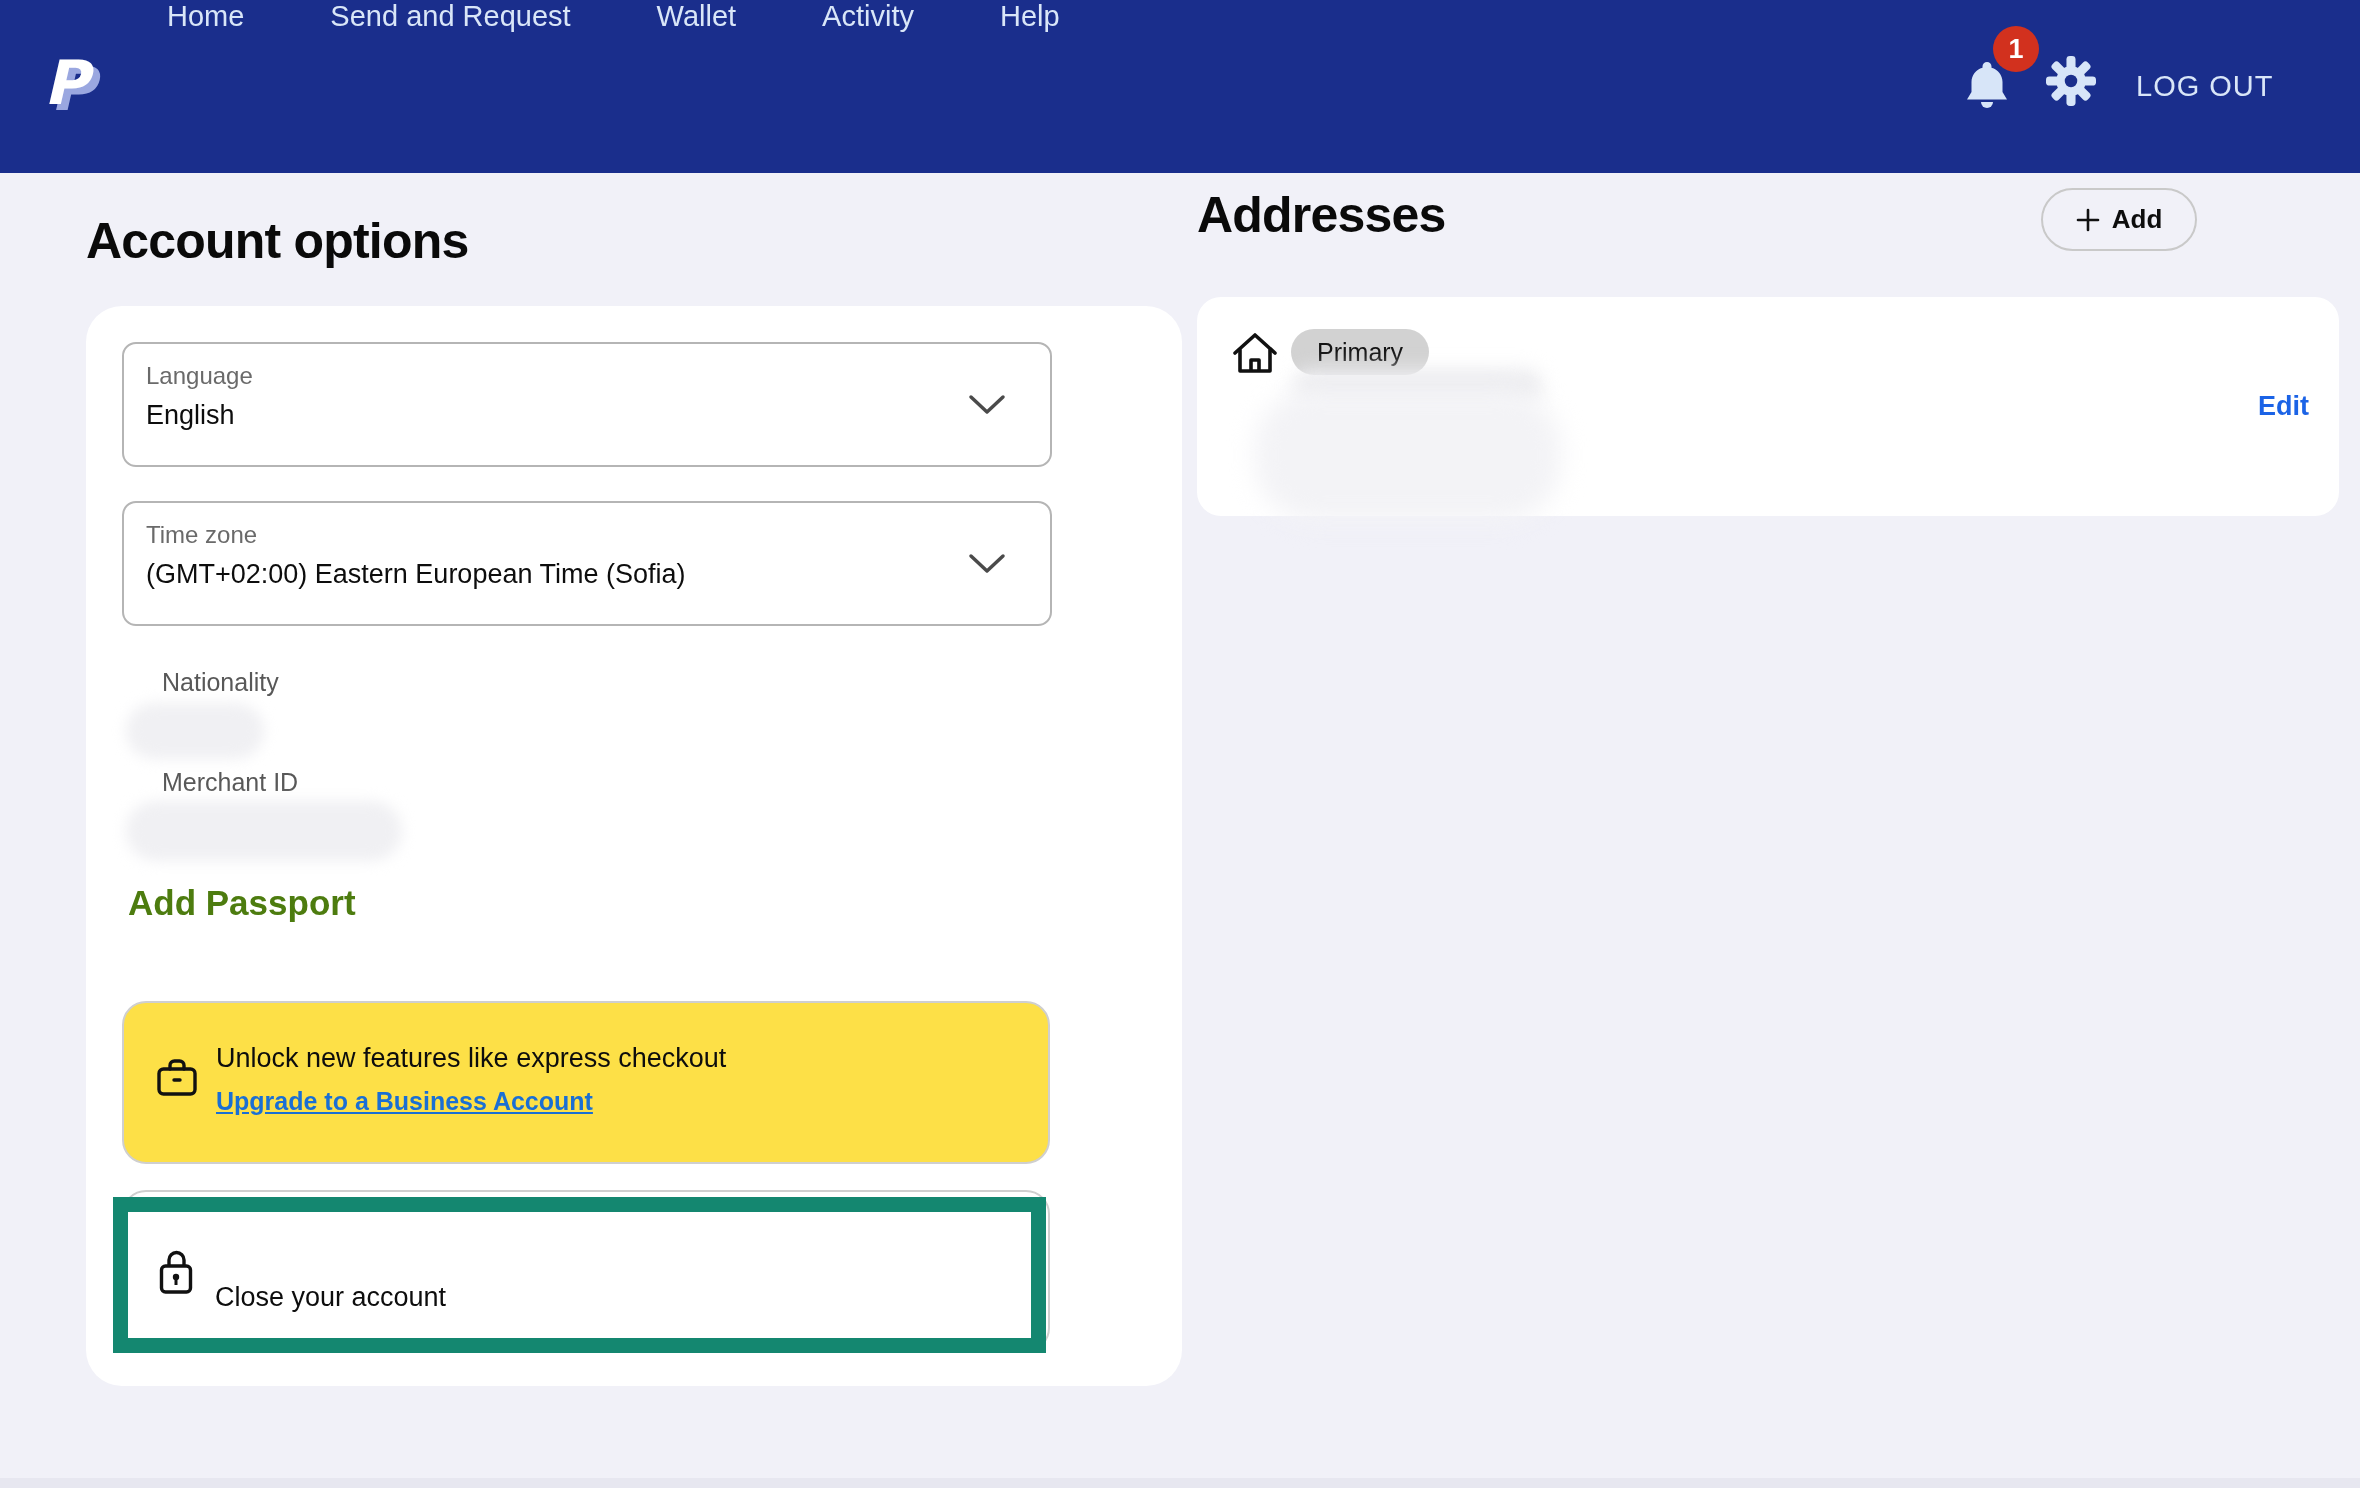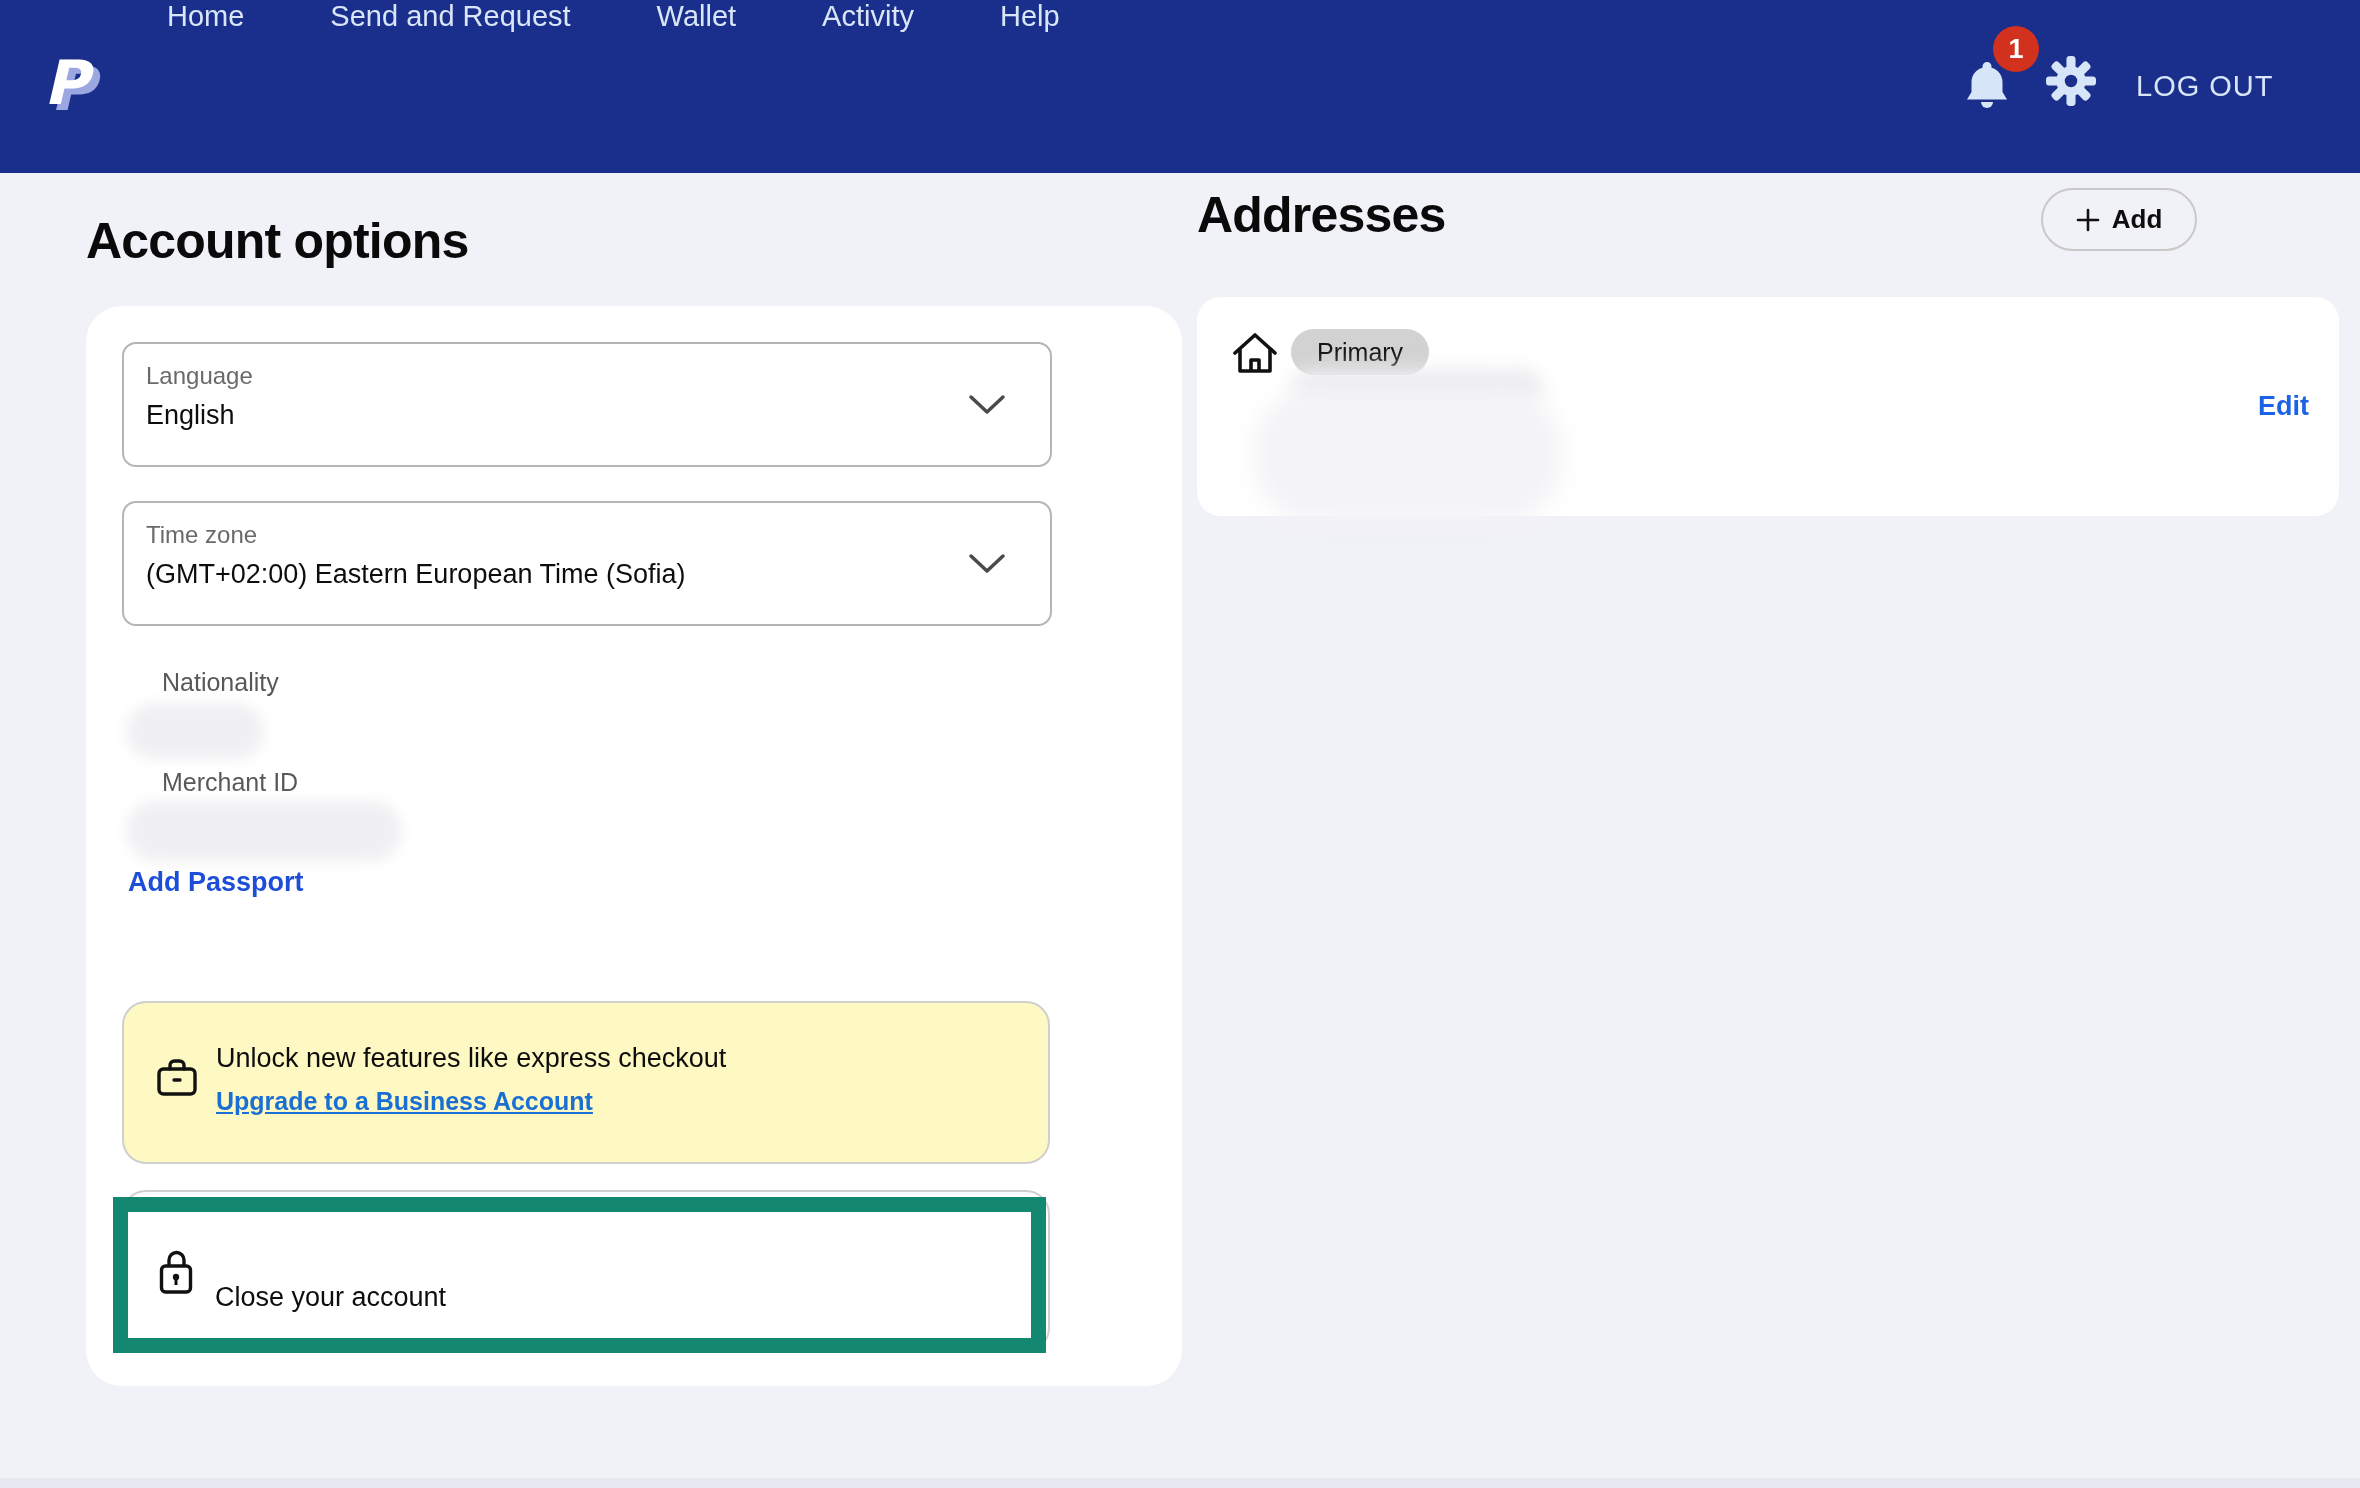--- a/index.html
+++ b/index.html
@@ -37,25 +37,25 @@
   .select .val{position:absolute;left:22px;top:56px;font-size:27px;color:#0d0d0d;white-space:nowrap;}
   .select .chev{position:absolute;right:44px;top:50px;}
 
   .field-label{position:absolute;left:40px;font-size:25px;color:#585858;margin-left:36px;}
   #nat-label{top:362px;}
   #merch-label{top:462px;}
   .blob{position:absolute;background:#f0f0f3;border-radius:34px;filter:blur(7px);}
   #nat-blob{left:40px;top:397px;width:138px;height:56px;}
   #merch-blob{left:40px;top:495px;width:276px;height:60px;}
 
-  .add-passport{position:absolute;left:42px;top:561px;font-size:27px;font-weight:700;
-                color:#1d4ed8;cursor:pointer;}
+  .add-passport{position:absolute;left:42px;top:577px;font-size:35px;font-weight:700;
+                color:#4d7c0f;cursor:pointer;}
 
   .upgrade-card{position:absolute;left:36px;top:695px;width:924px;height:159px;
-                border:2px solid #cfcfcf;border-radius:24px;background:#fef9c3;}
+                border:2px solid #cfcfcf;border-radius:24px;background:#fde047;}
   .upgrade-card .bicon{position:absolute;left:32px;top:54px;}
   .upg-title{position:absolute;left:92px;top:40px;font-size:27px;color:#0d0d0d;white-space:nowrap;}
   .upg-link{position:absolute;left:92px;top:84px;font-size:25px;font-weight:600;color:#1a6fd4;
             text-decoration:underline;cursor:pointer;white-space:nowrap;}
 
   .close-card{position:absolute;left:36px;top:884px;width:924px;height:158px;
               border:2px solid #cfcfcf;border-radius:24px;background:#fff;cursor:pointer;}
   .green-frame{position:absolute;left:27px;top:891px;width:903px;height:126px;
                border:15px solid #148770;background:transparent;pointer-events:none;}
   .lock-wrap{position:absolute;left:70px;top:940px;pointer-events:none;}

